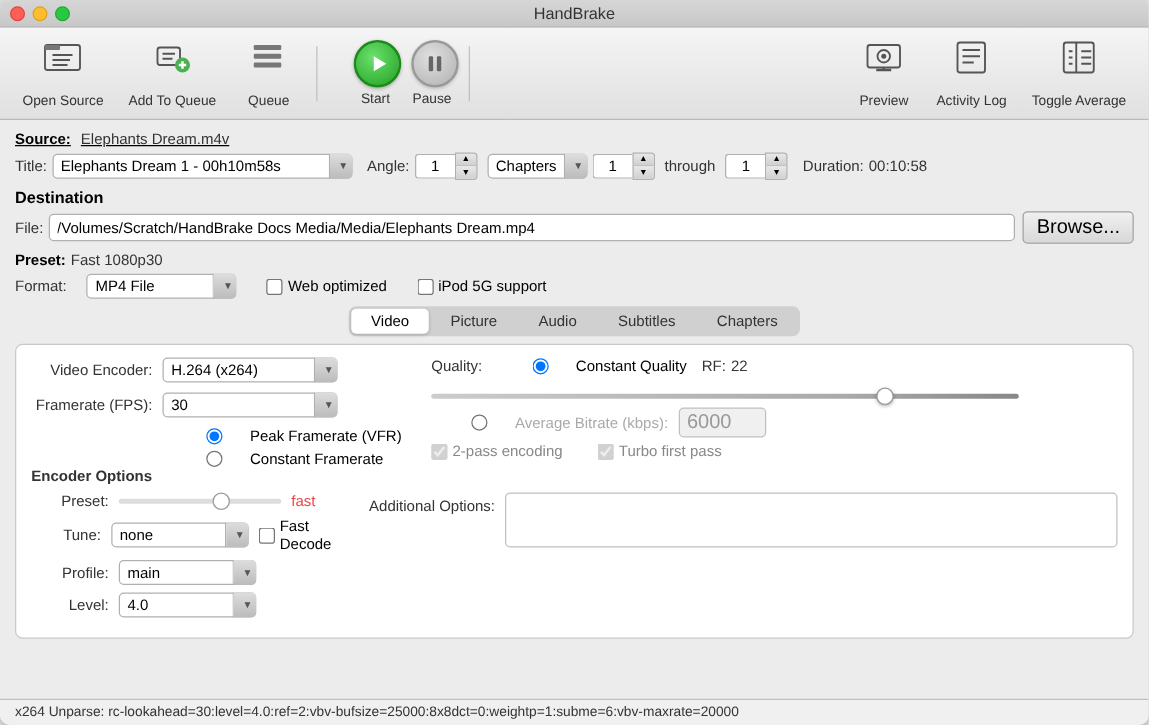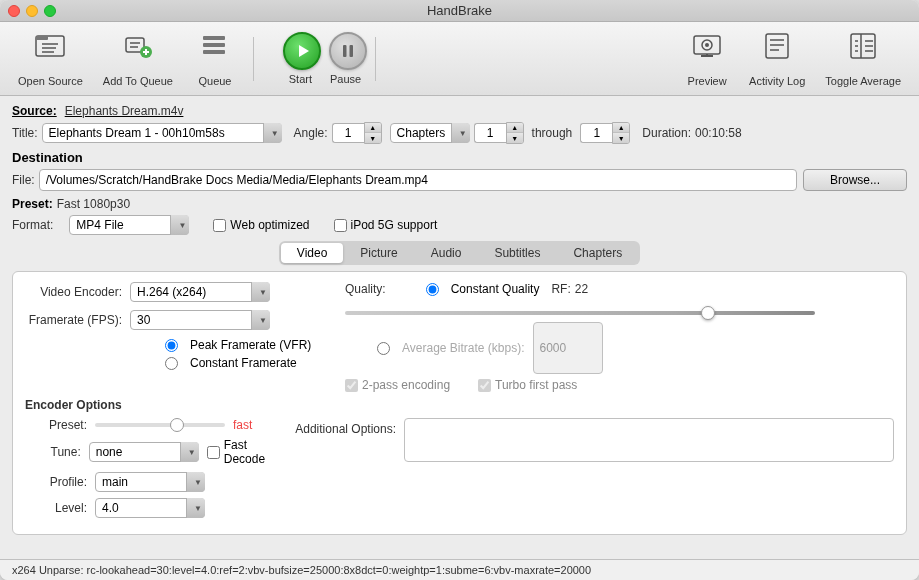--- a/index.html
+++ b/index.html
@@ -174,22 +174,22 @@
       border: 1px solid #b0b0b0;
       border-radius: 4px;
       padding: 3px 6px;
       font-size: 12px;
       color: #000;
     }
     .browse-btn {
       background: linear-gradient(to bottom, #f0f0f0, #d8d8d8);
       border: 1px solid #a0a0a0;
       border-radius: 4px;
-      padding: 3px 26px;
-      font-size: 12px;
+      padding: 3px 10px;
+      font-size: 16px;
       cursor: pointer;
       margin-left: 6px;
       white-space: nowrap;
     }
 
     
     .preset-row { margin-bottom: 4px; }
 
     
     .format-row { display: flex; align-items: center; gap: 12px; margin-bottom: 6px; }
@@ -233,21 +233,21 @@
       float: left;
       width: 300px;
     }
     .video-right {
       margin-left: 320px;
     }
     .video-row { display: flex; align-items: center; margin-bottom: 8px; }
     .vr-label { width: 105px; text-align: right; padding-right: 8px; font-size: 12px; color: #333; }
 
     .radio-group { display: flex; flex-direction: column; gap: 4px; margin-left: 8px; margin-top: 4px; }
-    .radio-label { display: flex; align-items: center; gap: 12px; font-size: 12px; cursor: pointer; padding-left: 32px; }
+    .radio-label { display: flex; gap: 22px; font-size: 12px; cursor: pointer; padding-left: 32px; }
     input[type="radio"] { cursor: pointer; }
     .quality-row { display: flex; align-items: center; margin-bottom: 8px; }
     .ql { font-size: 12px; color: #333; margin-right: 8px; }
 
     .slider-container {
       margin: 4px 0;
     }
     .slider {
       width: 470px;
       height: 4px;
@@ -267,22 +267,22 @@
       box-shadow: 0 1px 3px rgba(0,0,0,0.3);
       cursor: pointer;
     }
 
     .avg-bitrate-row { display: flex; align-items: center; margin-bottom: 4px; }
     .avg-bitrate-input {
       width: 70px;
       background: #f0f0f0;
       border: 1px solid #c0c0c0;
       border-radius: 4px;
-      padding: 18px 6px;
-      font-size: 12px;
+      padding: 2px 6px;
+      font-size: 16px;
       color: #999;
     }
     .checkbox-item { display: flex; align-items: center; gap: 4px; font-size: 12px; color: #888; }
     .enc-title { font-size: 12px; font-weight: 600; color: #333; margin-bottom: 6px; }
     .enc-row { display: flex; align-items: center; margin-bottom: 6px; }
     .enc-label { width: 70px; text-align: right; padding-right: 8px; font-size: 12px; color: #333; }
     .enc-slider {
       width: 130px;
       height: 4px;
       -webkit-appearance: none;

